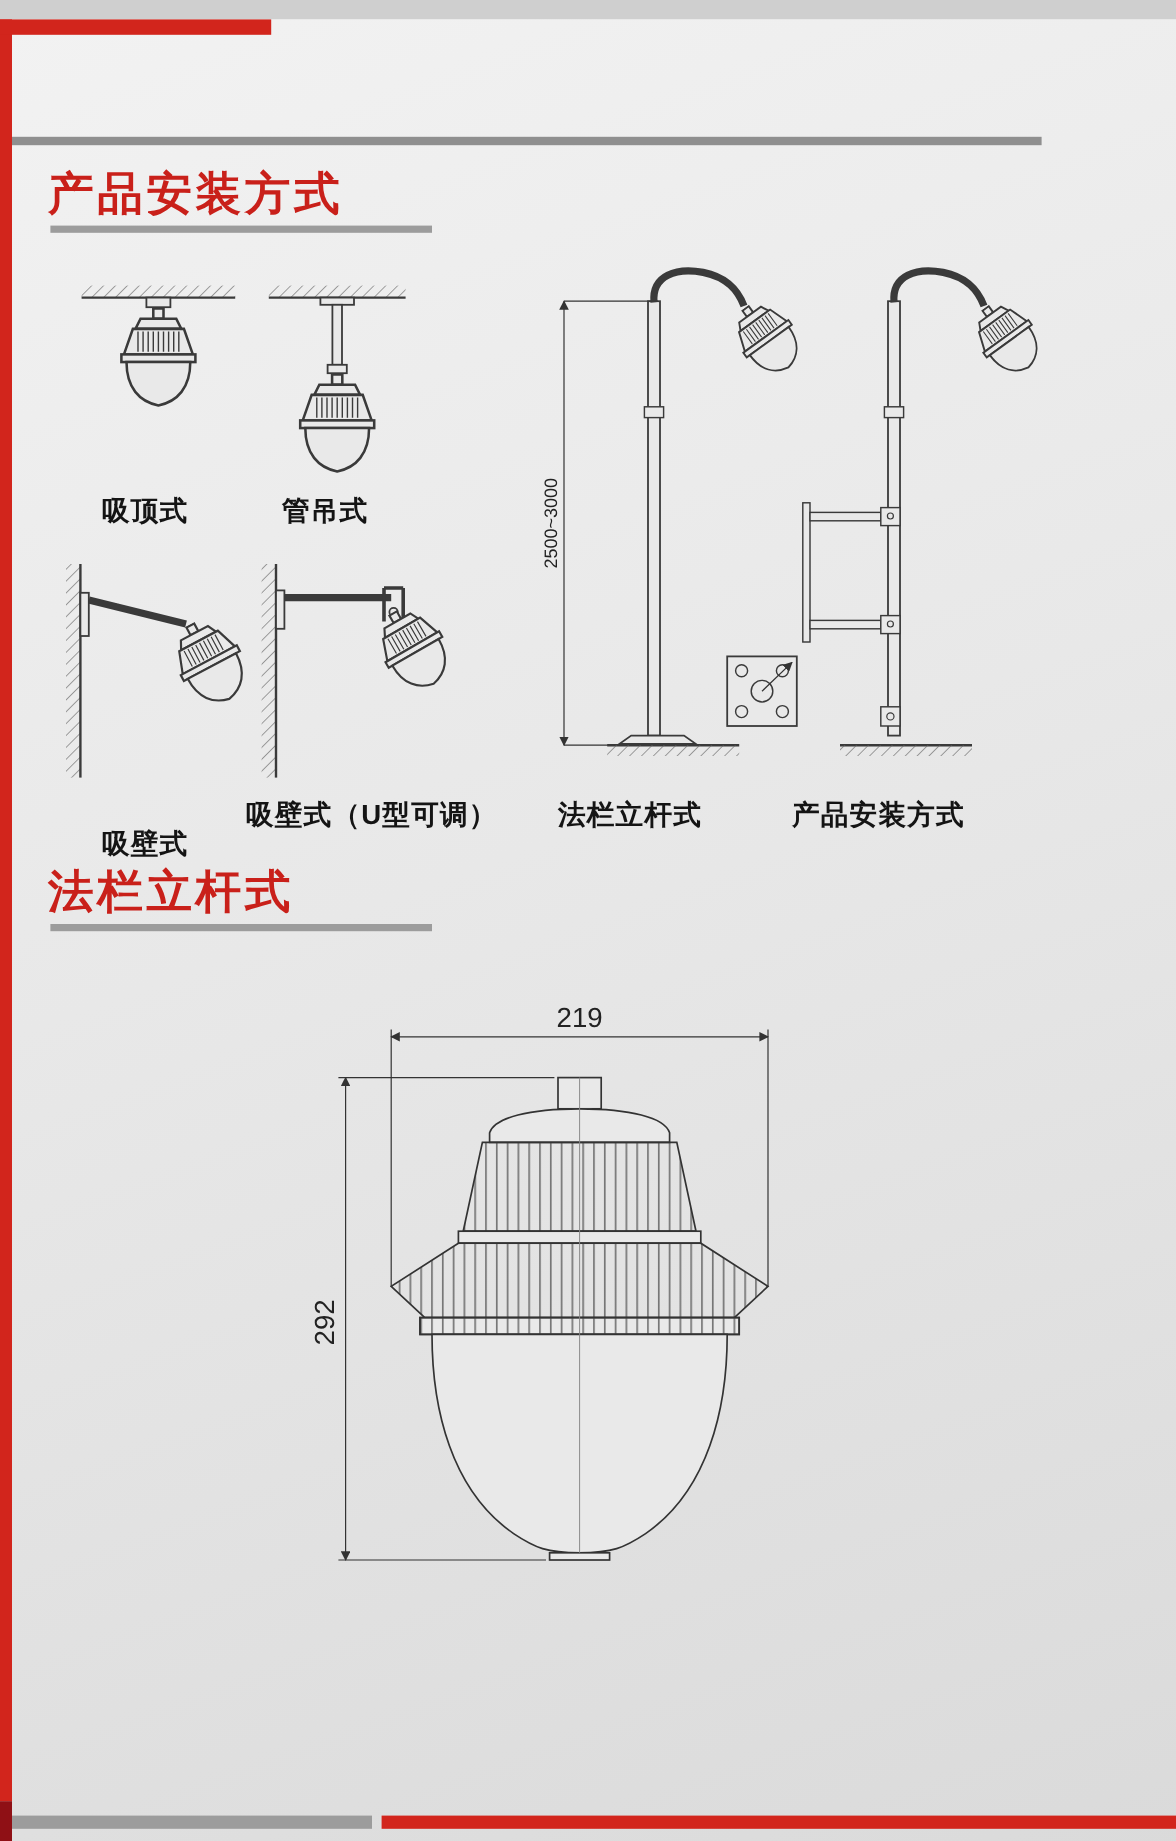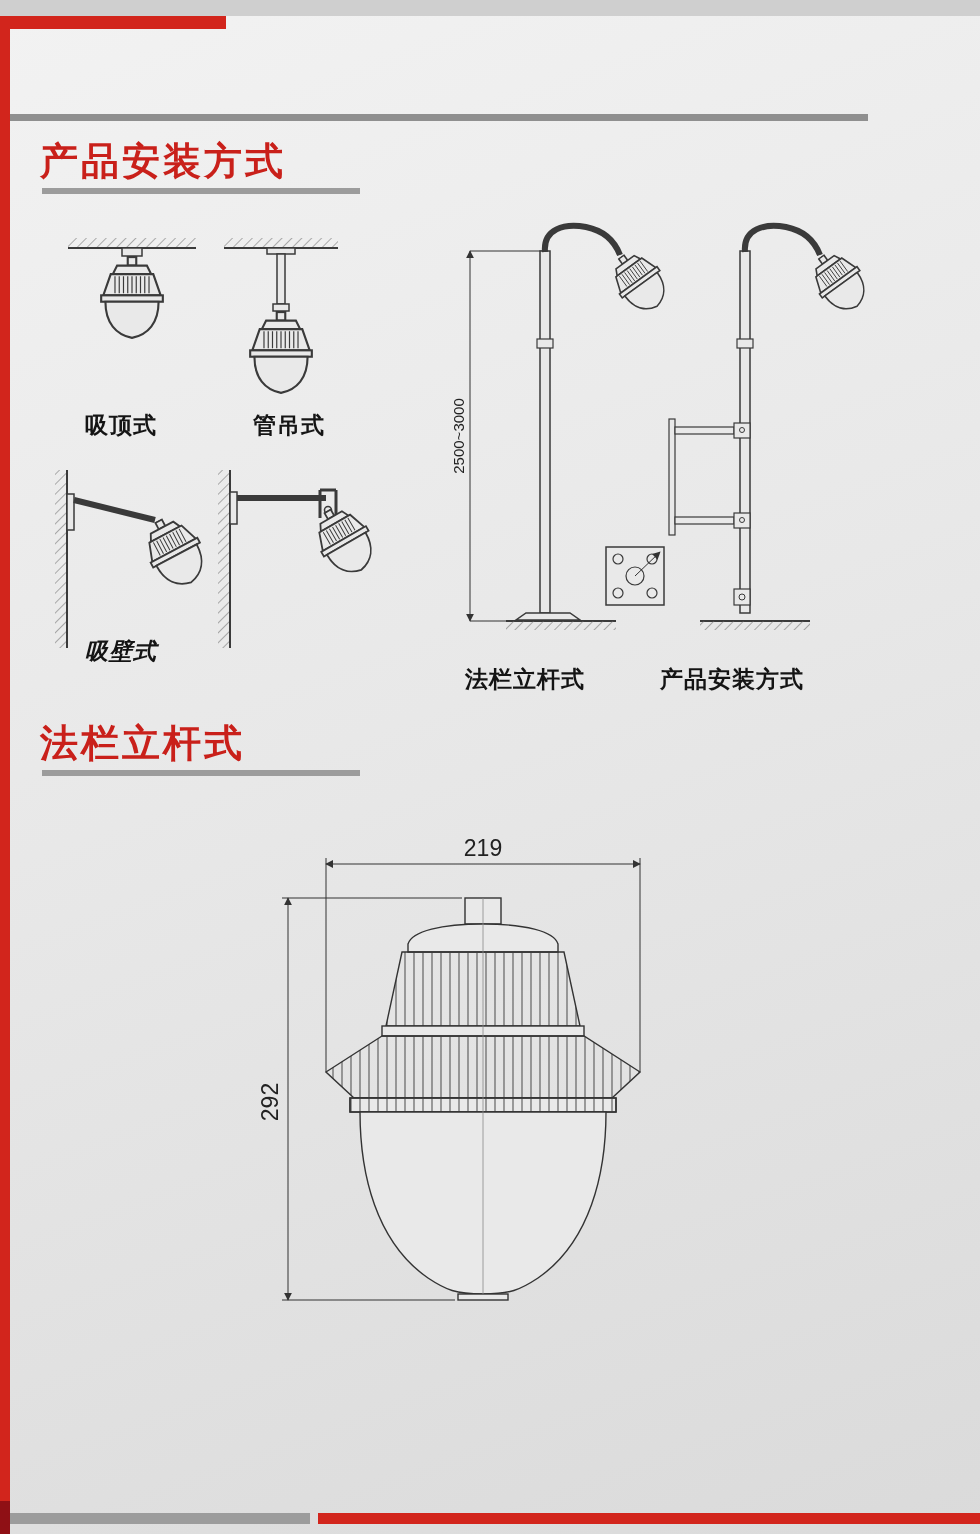--- a/index.html
+++ b/index.html
@@ -81,21 +81,21 @@
       <rect x="2" y="0" width="114" height="10" fill="url(#hatch)"></rect>
       <line x1="2" y1="10" x2="116" y2="10" stroke="#3a3a3a" stroke-width="2"></line>
       <rect x="45" y="10" width="28" height="6" fill="#e9e9e9" stroke="#3a3a3a" stroke-width="1.5"></rect>
       <rect x="55" y="16" width="8" height="50" fill="#e9e9e9" stroke="#3a3a3a" stroke-width="1.5"></rect>
       <rect x="51" y="66" width="16" height="7" fill="#e9e9e9" stroke="#3a3a3a" stroke-width="1.5"></rect>
       <use href="#lampSmall" x="11" y="73" width="96" height="101"></use>
     </svg>
   </div>
 
   <div class="caption" style="left:85px;top:394px;">吸顶式</div>
-  <div class="caption" style="left:253px;top:394px;">管吊式</div>
+  <div class="caption" style="left:235px;top:394px;">管吊式</div>
 
   <div class="fig" style="left:55px;top:448px;width:165px;height:190px;">
     <svg viewBox="0 0 165 190">
       <rect x="0" y="6" width="12" height="178" fill="url(#hatch)"></rect>
       <line x1="12" y1="6" x2="12" y2="184" stroke="#3a3a3a" stroke-width="2"></line>
       <rect x="12" y="30" width="7" height="36" fill="#e9e9e9" stroke="#3a3a3a" stroke-width="1.5"></rect>
       <path d="M19 36 L100 56" stroke="#3a3a3a" stroke-width="6" fill="none"></path>
       <g transform="translate(104,58) rotate(-28)">
         <use href="#lampSmall" x="-41" y="-2" width="82" height="87"></use>
       </g>
@@ -109,21 +109,22 @@
       <rect x="12" y="28" width="7" height="32" fill="#e9e9e9" stroke="#3a3a3a" stroke-width="1.5"></rect>
       <path d="M19 34 L108 34" stroke="#3a3a3a" stroke-width="6" fill="none"></path>
       <path d="M102 26 V54 M118 26 V54 M102 26 H118" stroke="#3a3a3a" stroke-width="3" fill="none"></path>
       <circle cx="110" cy="46" r="3.5" fill="#e9e9e9" stroke="#3a3a3a" stroke-width="1.5"></circle>
       <g transform="translate(110,48) rotate(-30)">
         <use href="#lampSmall" x="-40" y="-2" width="80" height="85"></use>
       </g>
     </svg>
   </div>
 
-  <div class="caption" style="left:85px;top:620px;font-style:italic;">吸壁式</div>
+  <div class="caption" style="left:85px;top:672px;">吸壁式</div>
+  <div class="caption" style="left:205px;top:648px;">吸壁式（U型可调）</div>
 
   <div class="fig" style="left:448px;top:205px;width:235px;height:438px;">
     <svg viewBox="0 0 235 438">
 
       <line x1="22" y1="30" x2="22" y2="400" stroke="#333" stroke-width="1" marker-start="url(#arrow)" marker-end="url(#arrow)"></line>
       <line x1="22" y1="30" x2="100" y2="30" stroke="#333" stroke-width="1"></line>
       <line x1="22" y1="400" x2="80" y2="400" stroke="#333" stroke-width="1"></line>
       <text class="dim-text" transform="rotate(-90 16 215)" x="16" y="215" text-anchor="middle" font-size="15">2500~3000</text>
 
       <rect x="92" y="30" width="10" height="362" fill="#e9e9e9" stroke="#3a3a3a" stroke-width="1.5"></rect>

